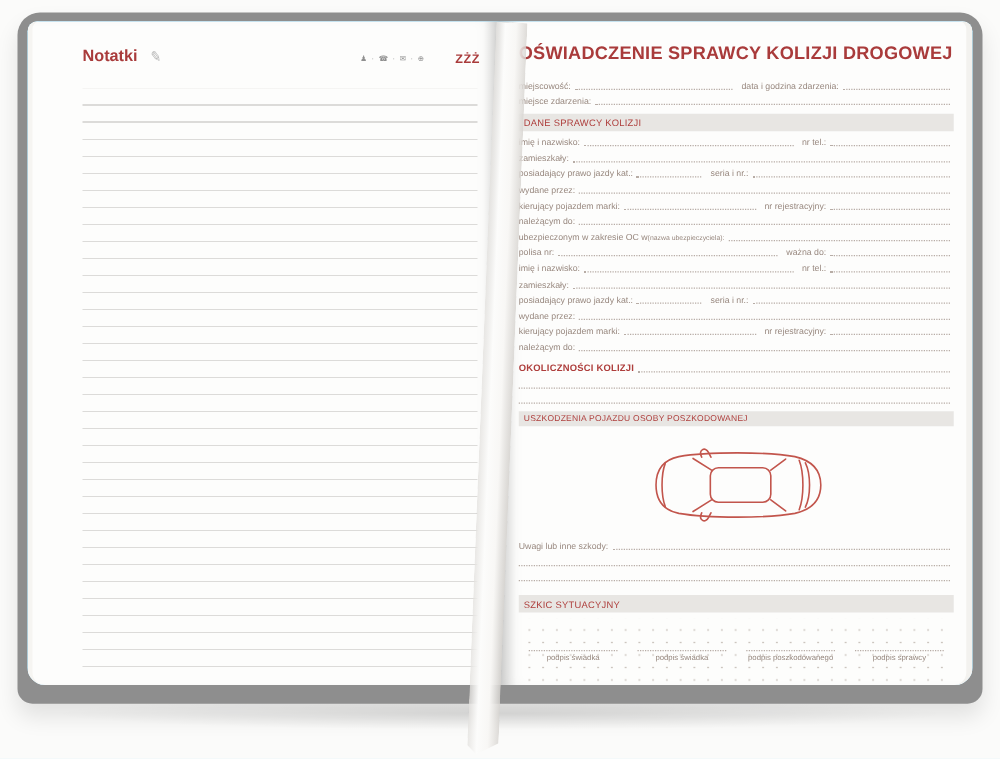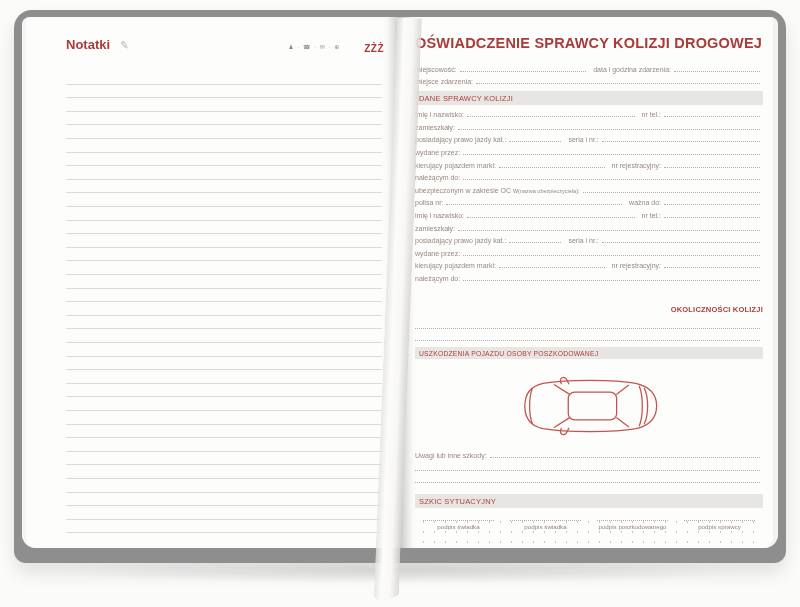--- a/index.html
+++ b/index.html
@@ -19,42 +19,42 @@
   .page-left{border-radius:6px 0 0 10px;
     box-shadow:inset -14px 0 16px -12px rgba(0,0,0,0.22), inset 4px 0 0 #f6f5f2;}
   .page-right{border-radius:0 6px 10px 0;
     box-shadow:inset 14px 0 16px -12px rgba(0,0,0,0.20), inset -5px 0 0 #f3f2ef;}
 
   
   .lp-inner{position:absolute;left:44px;right:16px;top:20px;bottom:8px;}
   .lp-header{display:flex;align-items:baseline;height:22px;}
   .lp-title{color:#a93b3b;font-weight:bold;font-size:13px;}
   .pencil{color:#b5b5b5;font-size:11px;margin-left:10px;transform:rotate(8deg);display:inline-block;}
-  .lp-right{margin-left:auto;display:flex;align-items:flex-start;gap:24px;}
+  .lp-right{margin-left:auto;display:flex;align-items:center;gap:24px;}
   .hdr-icons{color:#8f8f8f;font-size:6px;letter-spacing:1px;}
   .lp-logo{color:#a93b3b;font-weight:bold;font-size:10px;letter-spacing:0.5px;}
   .ruled{position:absolute;left:0;right:2px;top:34px;bottom:4px;
     background:repeating-linear-gradient(to bottom,transparent 0 12.6px,#dcdbd9 12.6px 13.6px);}
 
   
   .form{position:absolute;left:15px;right:15px;top:14px;bottom:8px;
     font-size:7px;color:#98887f;}
   .form-title{color:#a93b3b;font-weight:bold;font-size:14.5px;letter-spacing:0.2px;margin:4px 0 10px;}
   .frow{display:flex;align-items:flex-end;height:12.6px;white-space:nowrap;}
   .frow .lbl{padding-bottom:1px;}
   .frow .lbl2{padding-bottom:1px;margin-left:4px;}
   .small{font-size:5.5px;}
   .fill{flex:1 1 auto;border-bottom:1px dotted #b7aca5;margin:0 3px 2px 3px;height:6px;}
   .fill-kat{flex:0 0 52px;}
   .fill-dt{flex:0 0 86px;}
   .fill-tel{flex:0 0 96px;}
   .sbar{background:#e8e6e3;color:#ae3e3c;font-weight:normal;font-size:7.5px;
     padding:2.5px 4px 2px;margin:5px 0 2px;letter-spacing:0.2px;}
   .rhdr{color:#ae3e3c;font-weight:bold;font-size:7.5px;letter-spacing:0.2px;padding-bottom:1px;white-space:nowrap;}
-  .okol{display:flex;align-items:flex-end;height:13px;margin-top:22px;flex-direction:column;}
+  .okol{display:flex;align-items:flex-end;height:13px;margin-top:4px;}
   .dmg{display:flex;gap:9px;margin-top:4px;flex-direction:column;}
   .dmg-col{flex:1 1 0;min-width:0;}
   .carbox{height:84px;display:flex;align-items:center;justify-content:center;padding-top:3px;}
   .carbox svg{width:158px;height:78px;}
   .dotgrid{height:118px;margin-top:5px;
     background-image:radial-gradient(circle,#ccc5bf 0.7px,transparent 0.9px);
     background-size:11px 10px;background-position:3px 4px;}
   .sig-row{position:absolute;left:0;right:0;bottom:10px;display:flex;}
   .sig{flex:1 1 0;text-align:center;padding:0 8px;}
   .sig-line{border-bottom:1px dotted #b7aca5;height:6px;margin-bottom:2px;}

